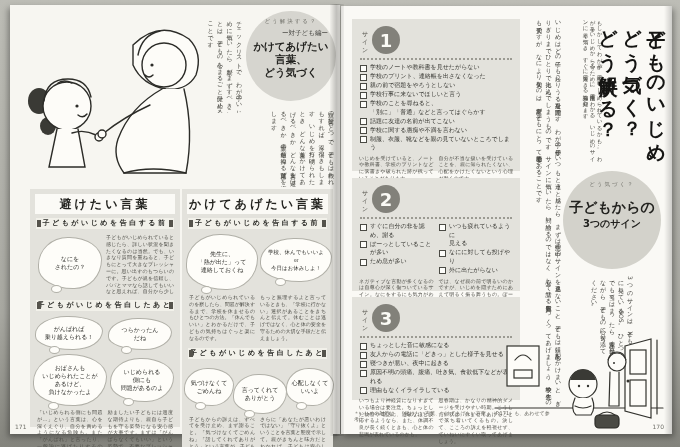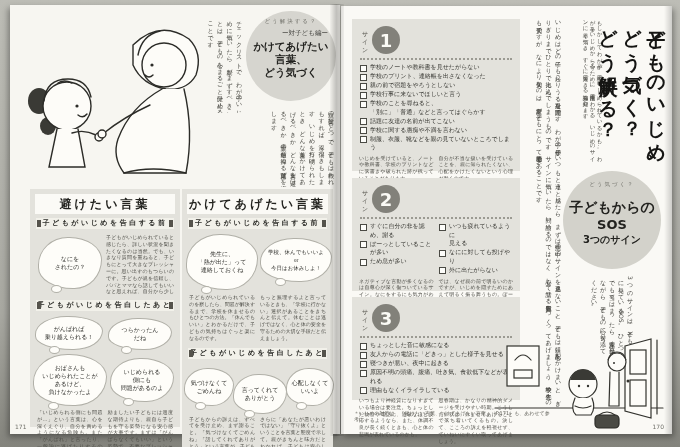--- a/index.html
+++ b/index.html
@@ -303,21 +303,20 @@
         <div class="note">思春期は、かなりの精神的ダメージを受けやすい時期。こうした症状は、休ませてあげることで落ち着いてくるもの。決して、こころの訴えを軽視せず、ていねいにすくい取ってあげましょう。</div>
       </div>
     </div>
 
     <div class="bodycol" style="left:182px;top:10px;width:40px;height:392px;">いじめはどの子にも起こりうる身近な問題です。わが子の様子がいつもと違うと感じたら、まずは生活の中のサインを見逃さないこと。子どもは親に心配をかけまいと、ぎりぎりまでひとりで抱え込んでしまうものです。サインに気づいたら、問い詰めるのではなく、安心して話せる雰囲気をつくってあげましょう。学校や先生との連携も大切ですが、なにより大切なのは、家庭が子どもにとって安全基地であることです。</div>
 
     <div class="badge" style="left:222px;top:165px;width:98px;height:98px;background:#d3d2cb;">
       <div class="arc" style="top:10px;">どう気づく？</div>
       <div style="position:absolute;top:28px;width:100%;font-weight:bold;color:#22221f;">
         <div style="font-size:14px;font-family:Liberation Serif, serif;">子どもからの</div>
-        <div style="font-size:13px;line-height:16px;">SOS</div>
         <div style="font-size:10px;">3つのサイン</div>
       </div>
     </div>
 
     <div class="bodycol" style="left:226px;top:270px;width:68px;height:78px;line-height:9px;">3つのサインは、子どもが無意識に発しているSOS。ひとつでも当てはまったら、注意深く見守りながら、子どもの心に寄り添ってください。</div>
 
     <div class="leadtext" style="left:234px;top:10px;width:28px;height:146px;">もしかしてわが子が、学校でいじめられているかも…。わが子をいじめから守るために、日常生活でわかる、いじめのサインに早く気づき、すぐに対策できる知識を紹介します。</div>
 
     <div class="main-title pre" style="left:262px;top:10px;width:66px;height:170px;">子どものいじめ、
 どう気づく？

